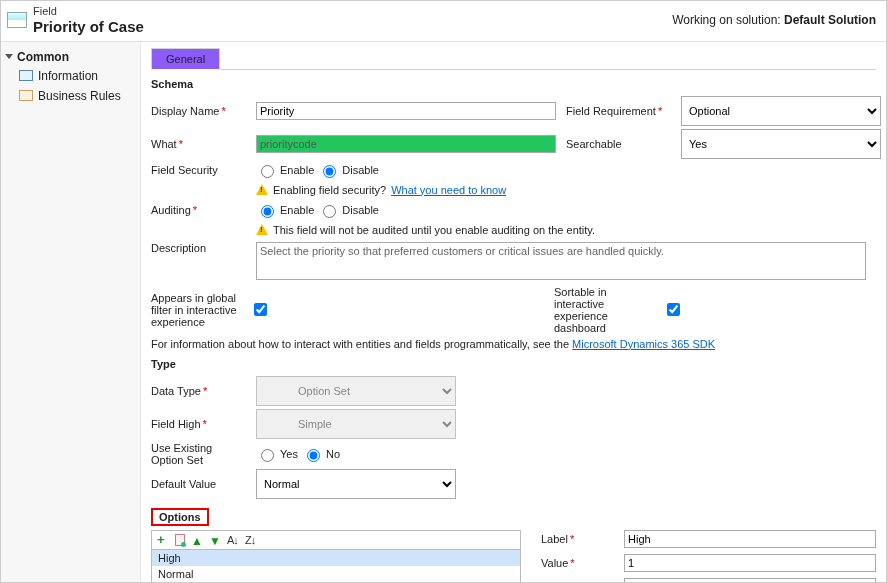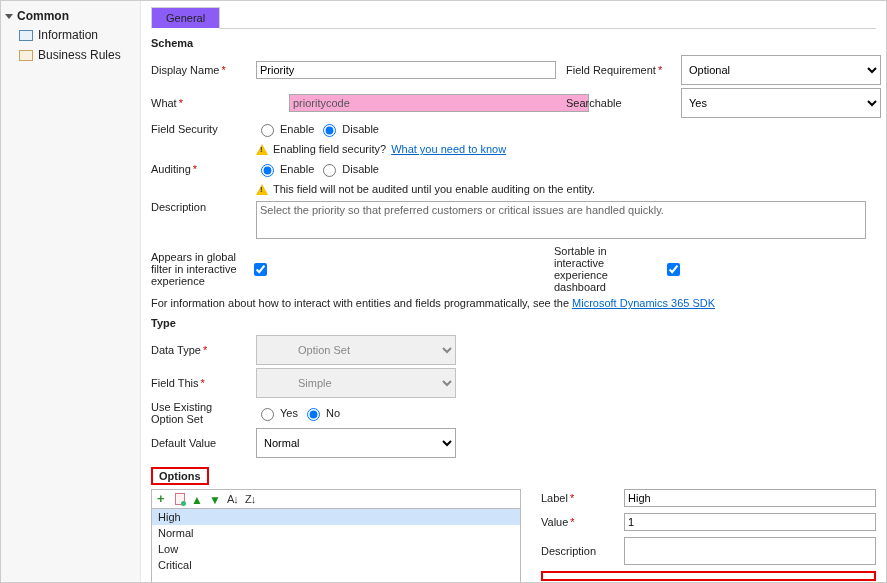--- a/index.html
+++ b/index.html
@@ -116,23 +116,22 @@
     font-size: 11px;
     padding: 2px 3px;
     border: 1px solid #a9a9a9;
     background: #fff;
   }
   select {
     height: 30px;
     background: #fff;
   }
   input[readonly] {
-    background: #f9a8d4;
+    background: #22c55e;
     color: #555;
-    margin-left: 33px;
   }
   .radio-group, .check-inline {
     display: flex; align-items: center; gap: 4px;
     font-size: 11px;
   }
   .radio-group label, .check-inline label { display: flex; align-items: center; gap: 3px; }
   .warn-row {
     display: flex; align-items: center; gap: 5px;
     padding: 3px 0 3px 0;
     font-size: 11px;
@@ -226,20 +225,33 @@
     column-gap: 4px;
     align-items: center;
     margin: 6px 0 3px 0;
   }
   .info-line { margin: 4px 0 8px 0; font-size: 11px; }
 </style>
 </head>
 <body>
 
 <div class="shell">
+  <div class="header">
+    <div class="header-left">
+      <span class="header-icon"></span>
+      <div class="header-text">
+        <span class="header-field">Field</span>
+        <span class="header-title">Priority of Case</span>
+      </div>
+    </div>
+    <div class="header-right">
+      <span class="lbl">Working on solution:</span>
+      <span class="sol">Default Solution</span>
+    </div>
+  </div>
 
   <div class="body">
     <div class="sidebar">
       <div class="sidebar-group">
         <span class="sidebar-tri"></span>
         <span>Common</span>
       </div>
       <div class="sidebar-item">
         <span class="sidebar-ico"></span>
         <span>Information</span>
@@ -338,21 +350,21 @@
         <span>For information about how to interact with entities and fields programmatically, see the </span><a class="link">Microsoft Dynamics 365 SDK</a>
       </div>
 
       <div class="section-title">Type</div>
 
       <div class="type-row">
         <div class="label-col"><span>Data Type</span><span class="req">*</span></div>
         <select class="grey" disabled=""><option>Option Set</option></select>
       </div>
       <div class="type-row">
-        <div class="label-col"><span>Field This</span><span class="req">*</span></div>
+        <div class="label-col"><span>Field High</span><span class="req">*</span></div>
         <select class="grey" disabled=""><option>Simple</option></select>
       </div>
       <div class="type-row">
         <div class="label-col">Use Existing Option Set</div>
         <div class="radio-group">
           <label>
               <input type="radio" name="ue" style=""> 
               <span>Yes</span>
             </label>
           <label>

